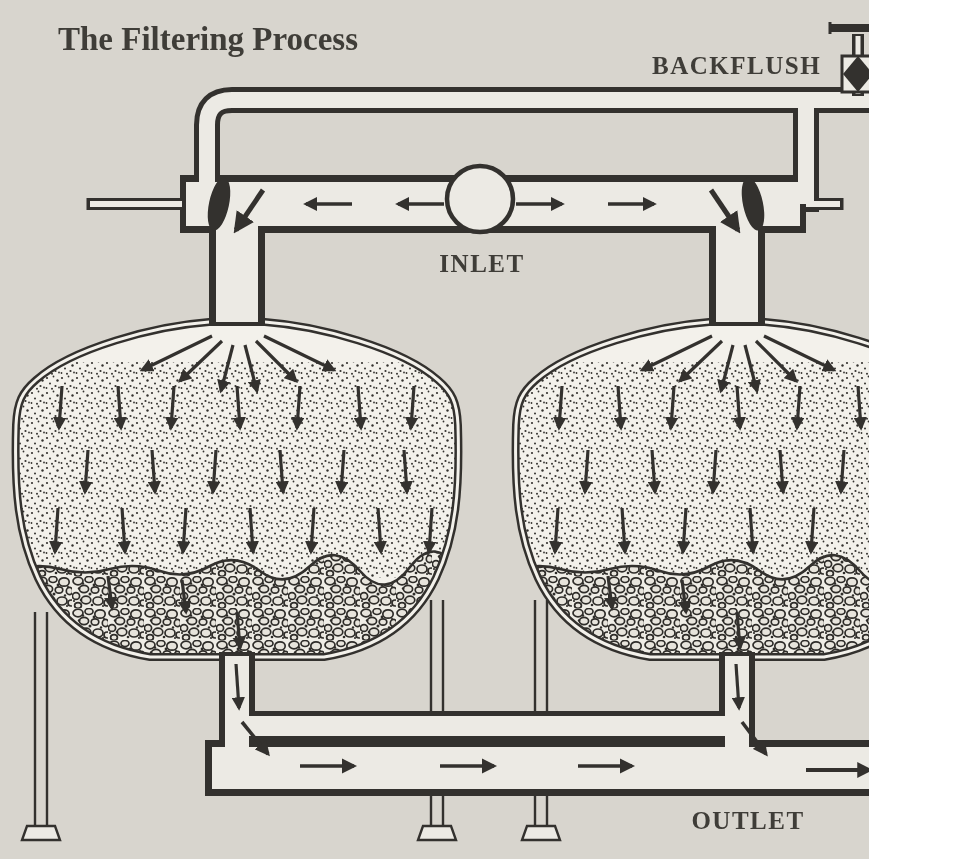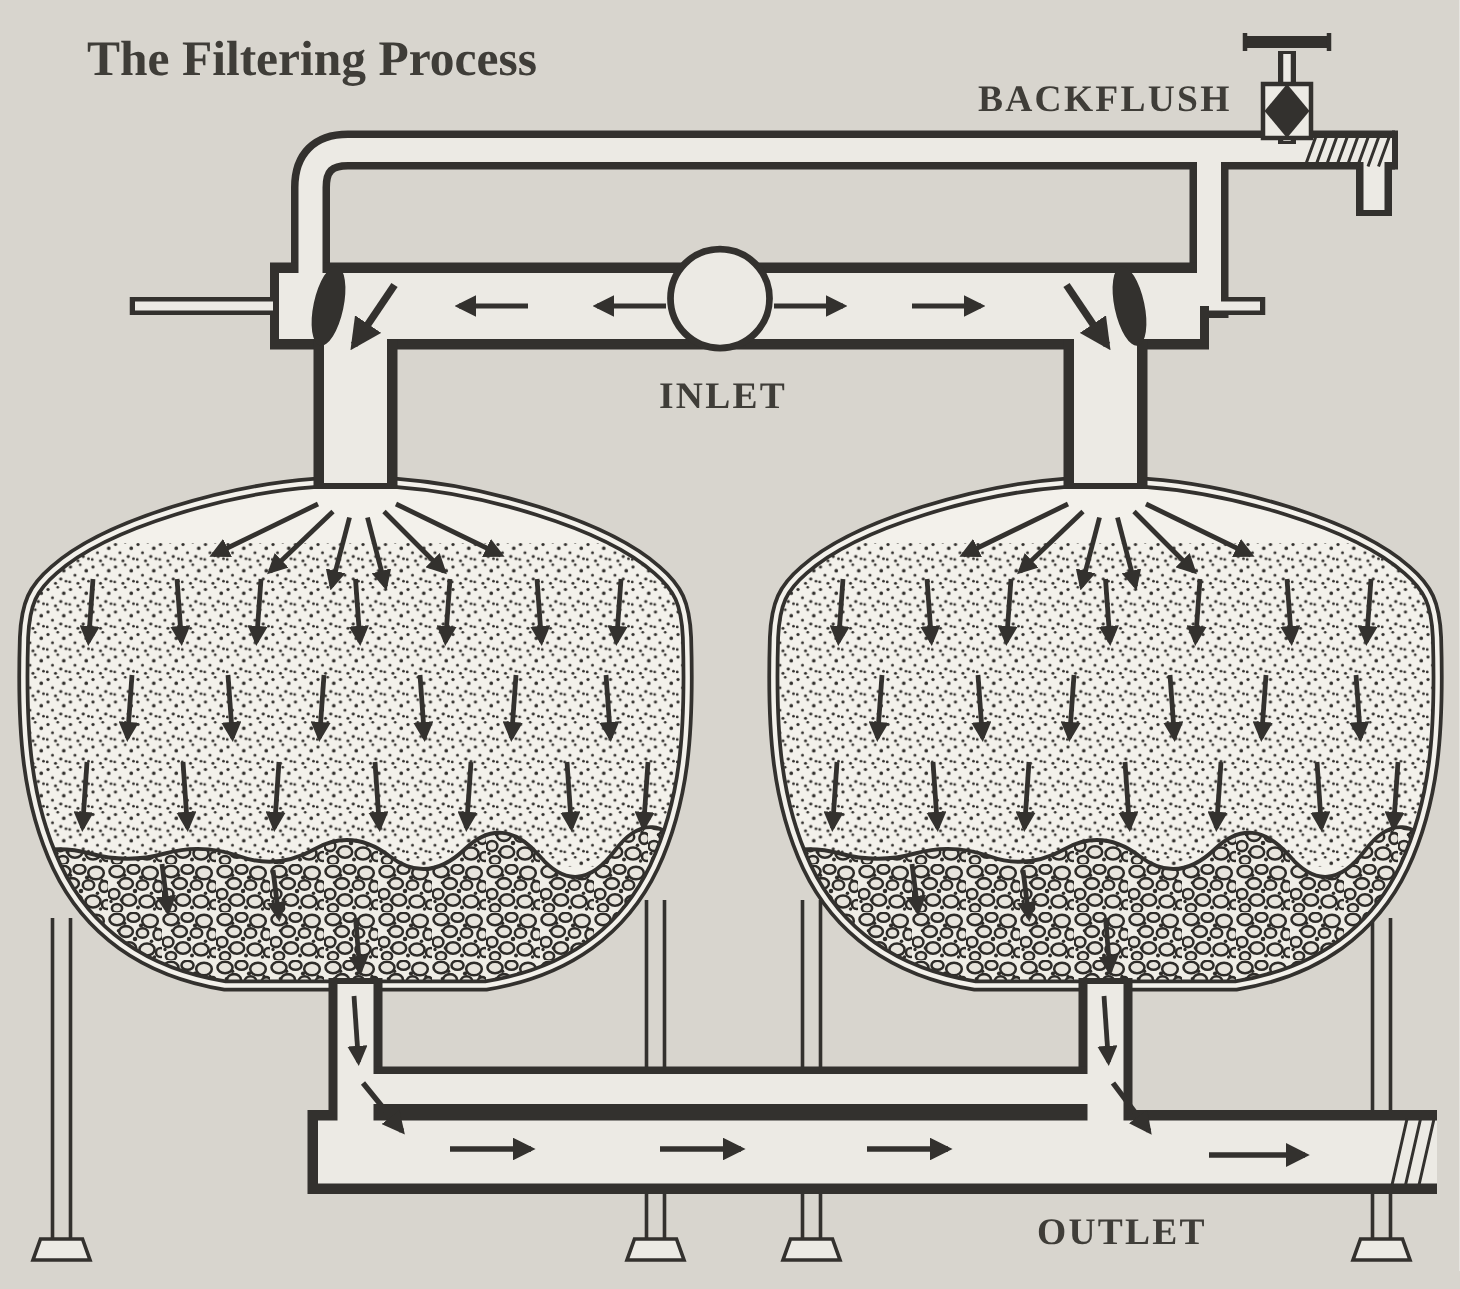--- a/index.html
+++ b/index.html
@@ -1,16 +1,16 @@
 <!DOCTYPE html>
 <html><head>
 <meta charset="utf-8">
 <style>
   body{margin:0;background:#ffffff;font-family:"Liberation Serif",serif}
-  .stage{width:973px;height:859px;overflow:hidden}
+  .stage{width:869px;height:859px;overflow:hidden}
   svg{display:block}
   .ttl{font-weight:bold;font-size:33px;fill:#3f3d38;font-family:"Liberation Serif",serif}
   .lbl{font-weight:bold;font-size:25px;fill:#3f3d38;letter-spacing:1.5px;font-family:"Liberation Serif",serif}
 </style>
 </head>
 <body>
 
 <div class="stage">
 <svg id="diagram" width="973" height="859" viewBox="0 0 973 859" xmlns="http://www.w3.org/2000/svg">
 

